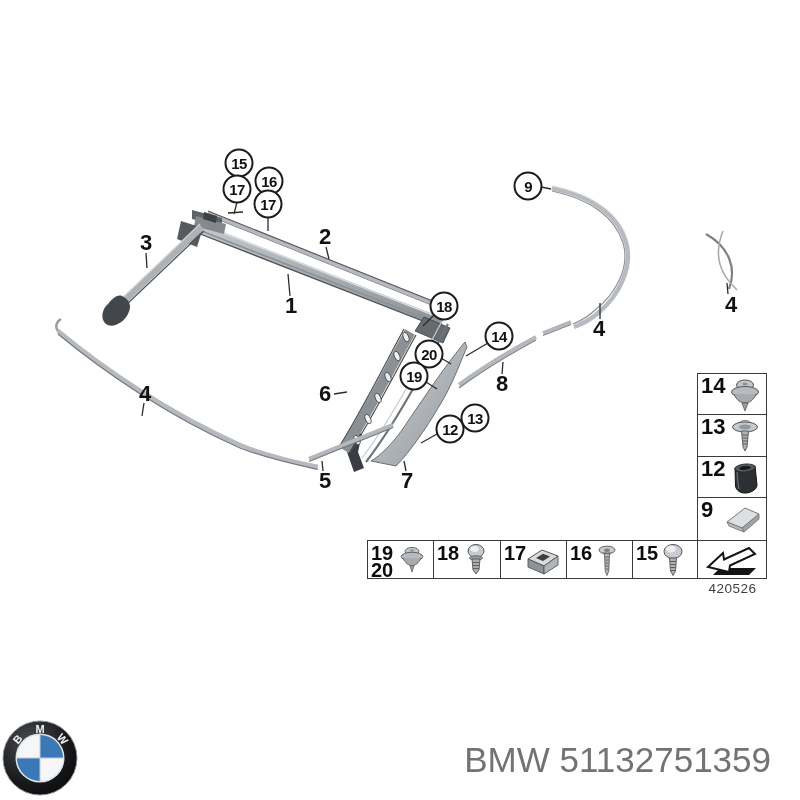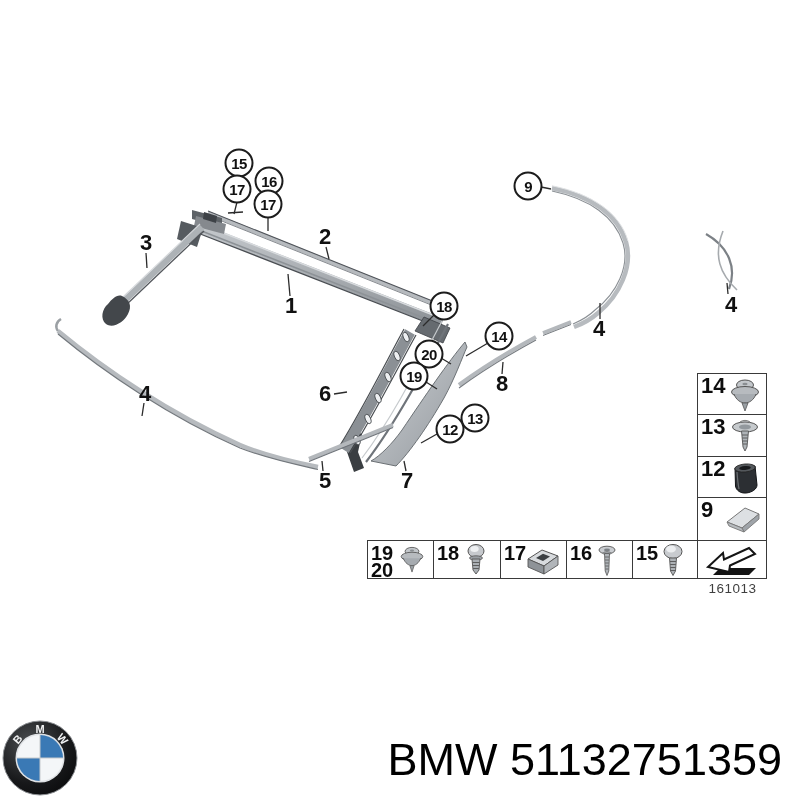--- a/index.html
+++ b/index.html
@@ -12,21 +12,21 @@
       font-weight:bold;font-size:15px;color:#111;letter-spacing:-0.6px;line-height:1;}
   .pn{position:absolute;transform:translate(-50%,-50%);font-weight:bold;font-size:22px;color:#111;line-height:1;}
   
   .legend-cell{position:absolute;border:1.5px solid #3a3a3a;background:#fff;box-sizing:border-box;}
   .cell-label{position:absolute;left:3px;top:1px;font-weight:bold;font-size:22px;color:#0d0d0d;line-height:1;}
   .cell-label2{position:absolute;left:3px;top:19px;font-weight:bold;font-size:20px;color:#0d0d0d;line-height:1;}
   .sm .cell-label{font-size:20px;top:2px;}
   .cell-icon{position:absolute;right:1px;top:0;}
   .diagram-number{position:absolute;left:699px;top:581px;width:67px;text-align:center;
       font-size:13.5px;color:#3f3f3f;letter-spacing:0.5px;}
-  .footer-title{position:absolute;right:18px;top:737px;font-size:45px;color:#000000;
+  .footer-title{position:absolute;right:29px;top:737px;font-size:35px;color:#737373;
       line-height:46px;white-space:nowrap;}
   .logo{position:absolute;left:1px;top:719px;}
 </style>
 </head>
 <body>
 
 <div class="page">
 
   <svg class="art" width="800" height="715" viewBox="0 0 800 715">
     <defs>
@@ -276,21 +276,21 @@
   <div class="legend-cell sm" style="left:632px;top:540px;width:66px;height:39px">
     <span class="cell-label">15</span>
     <svg class="cell-icon" style="right:6px;top:0" width="36" height="38" viewBox="0 0 36 38">
       <ellipse cx="18" cy="10.5" rx="9" ry="7" fill="#c8cbcf" stroke="#555" stroke-width="1"></ellipse>
       <ellipse cx="16" cy="8" rx="5" ry="3.5" fill="#eceef0"></ellipse>
       <path d="M14.5,17 L21.5,17 L20.5,30 L18,34.5 L15.5,30 Z" fill="#adb2b6" stroke="#555" stroke-width="0.9"></path>
       <path d="M15,20.5 L21,20.5 M15.2,23.5 L20.8,23.5 M15.4,26.5 L20.6,26.5 M15.7,29.5 L20.3,29.5" stroke="#555" stroke-width="0.9"></path>
     </svg>
   </div>
 
-  <div class="diagram-number">161013</div>
+  <div class="diagram-number">420526</div>
 
   <svg class="logo" width="78" height="78" viewBox="0 0 78 78">
     <defs>
       <radialGradient id="ringG" cx="0.35" cy="0.3" r="0.9">
         <stop offset="0" stop-color="#4a4d50"></stop>
           <stop offset="0.6" stop-color="#17181a"></stop>
           <stop offset="1" stop-color="#060607"></stop>
       </radialGradient>
     </defs>
     <circle cx="39" cy="39" r="37" fill="url(#ringG)" stroke="#8d9094" stroke-width="1"></circle>

